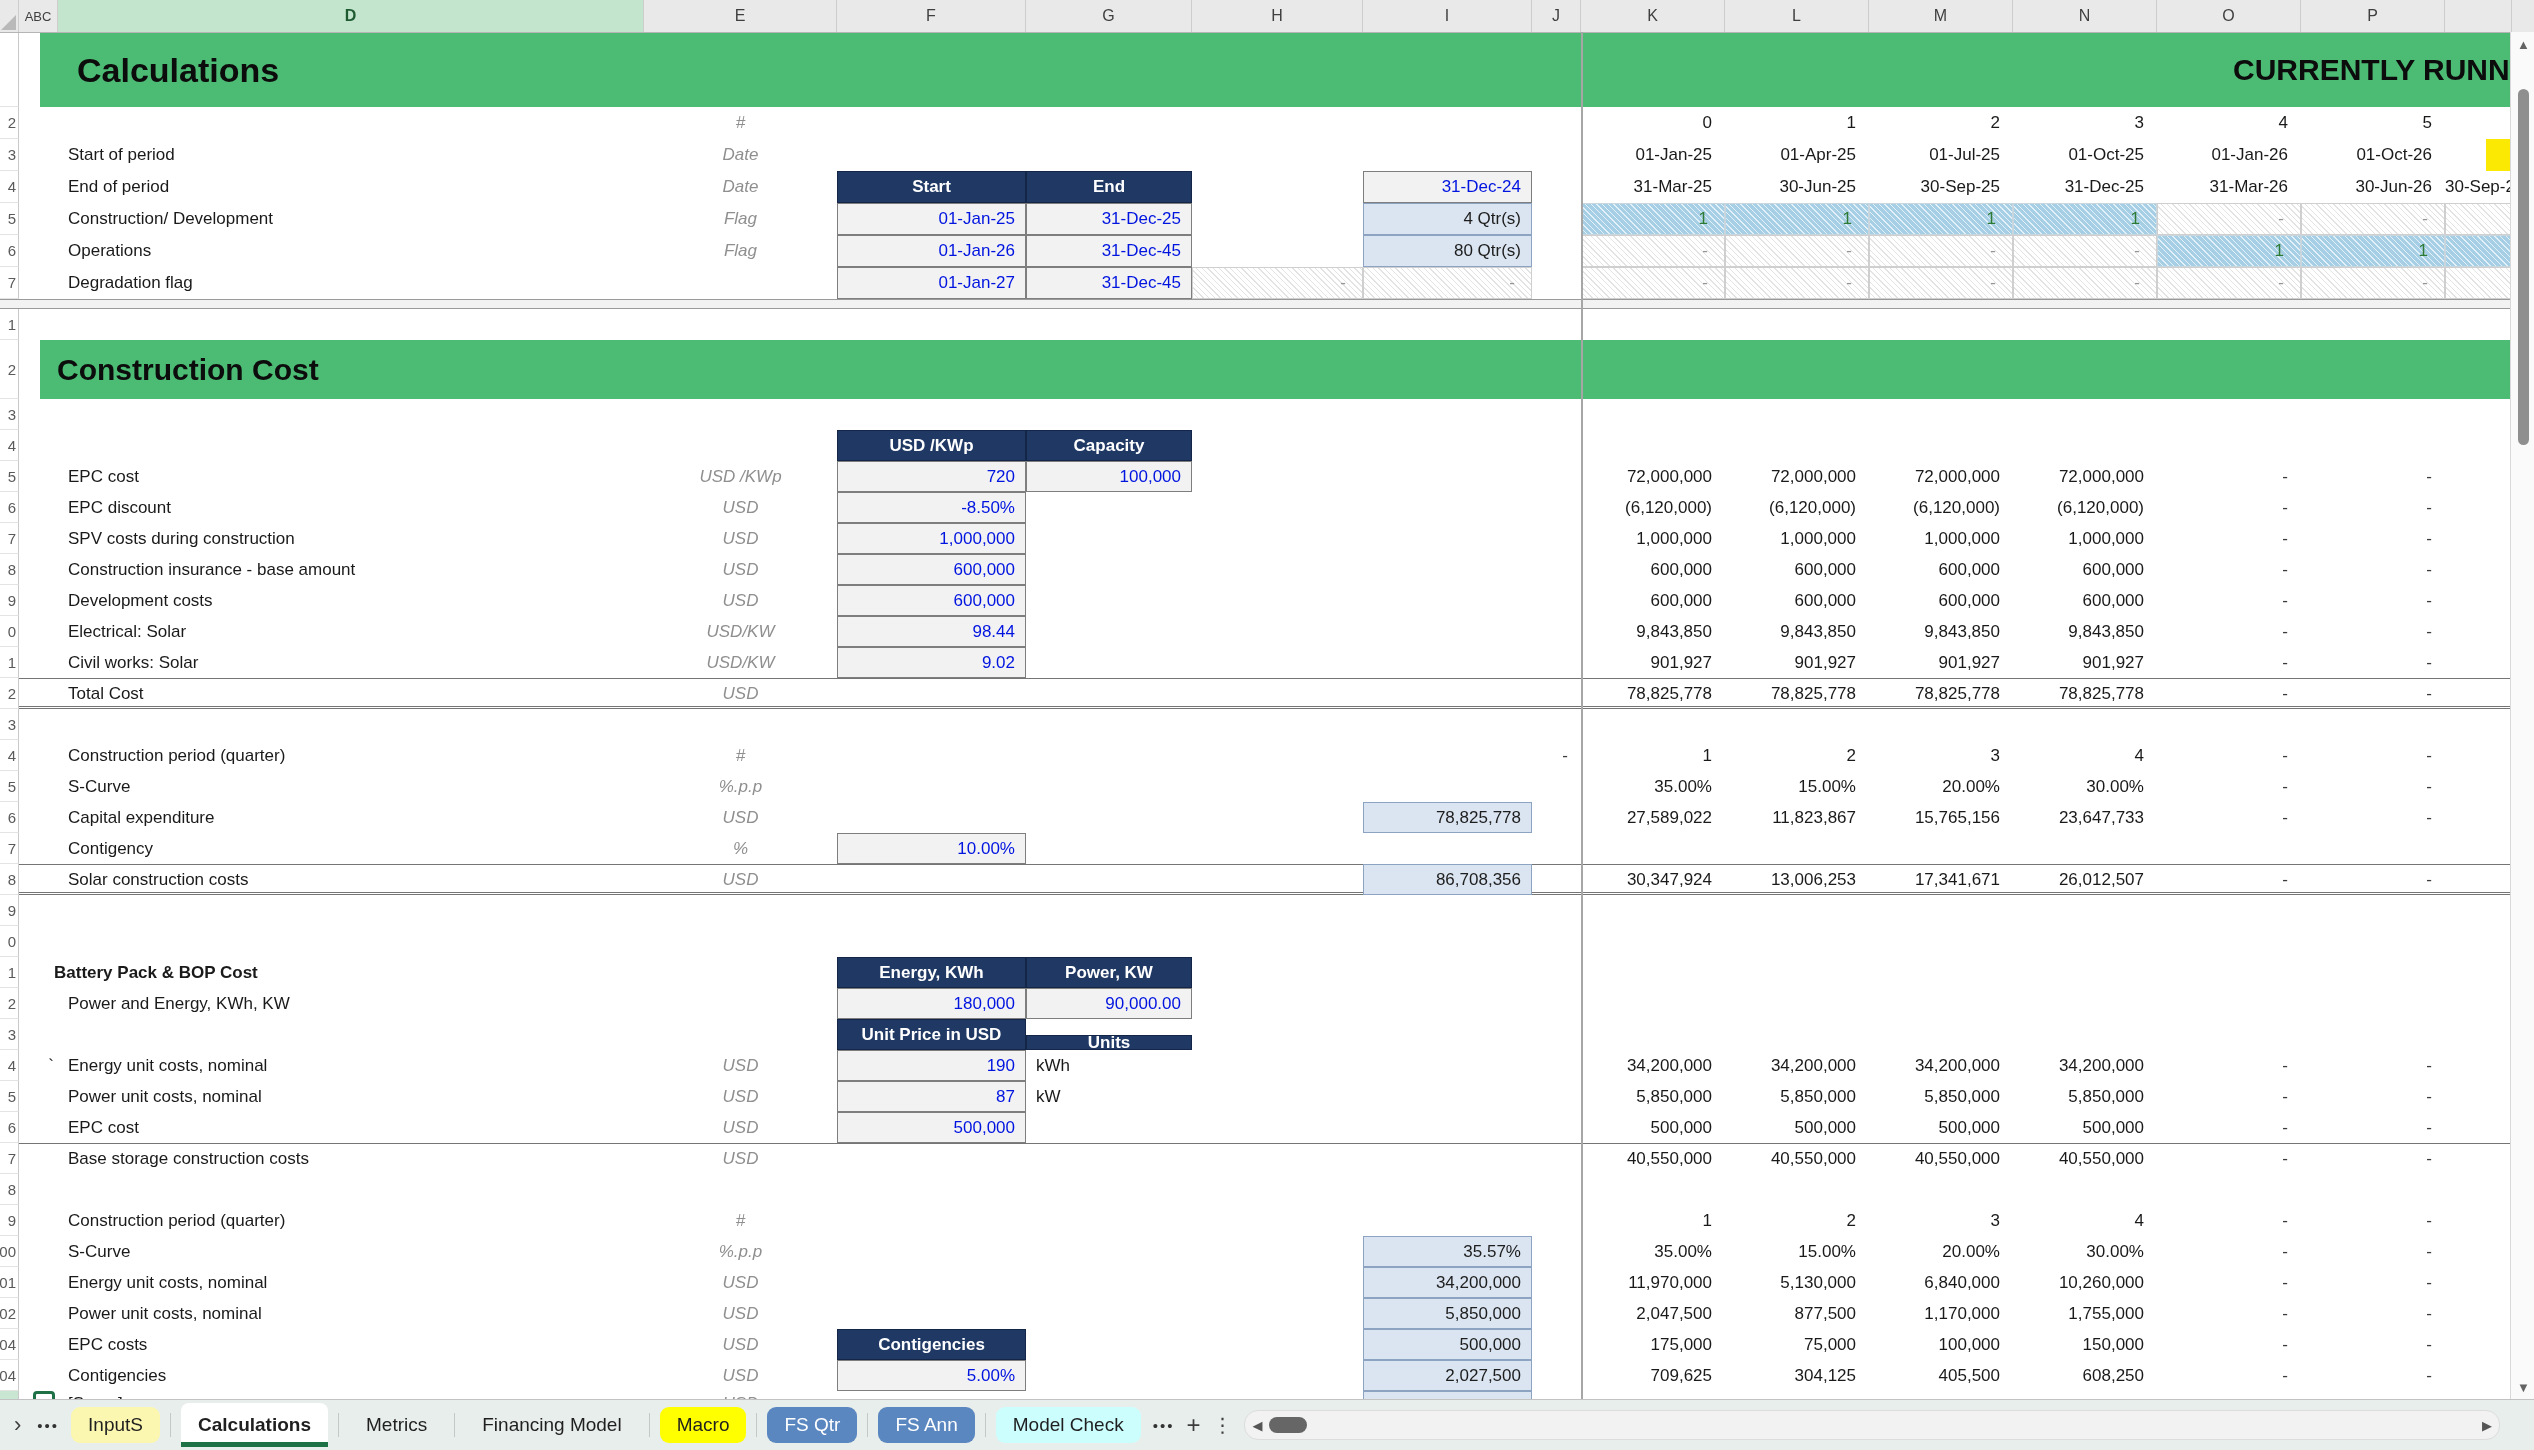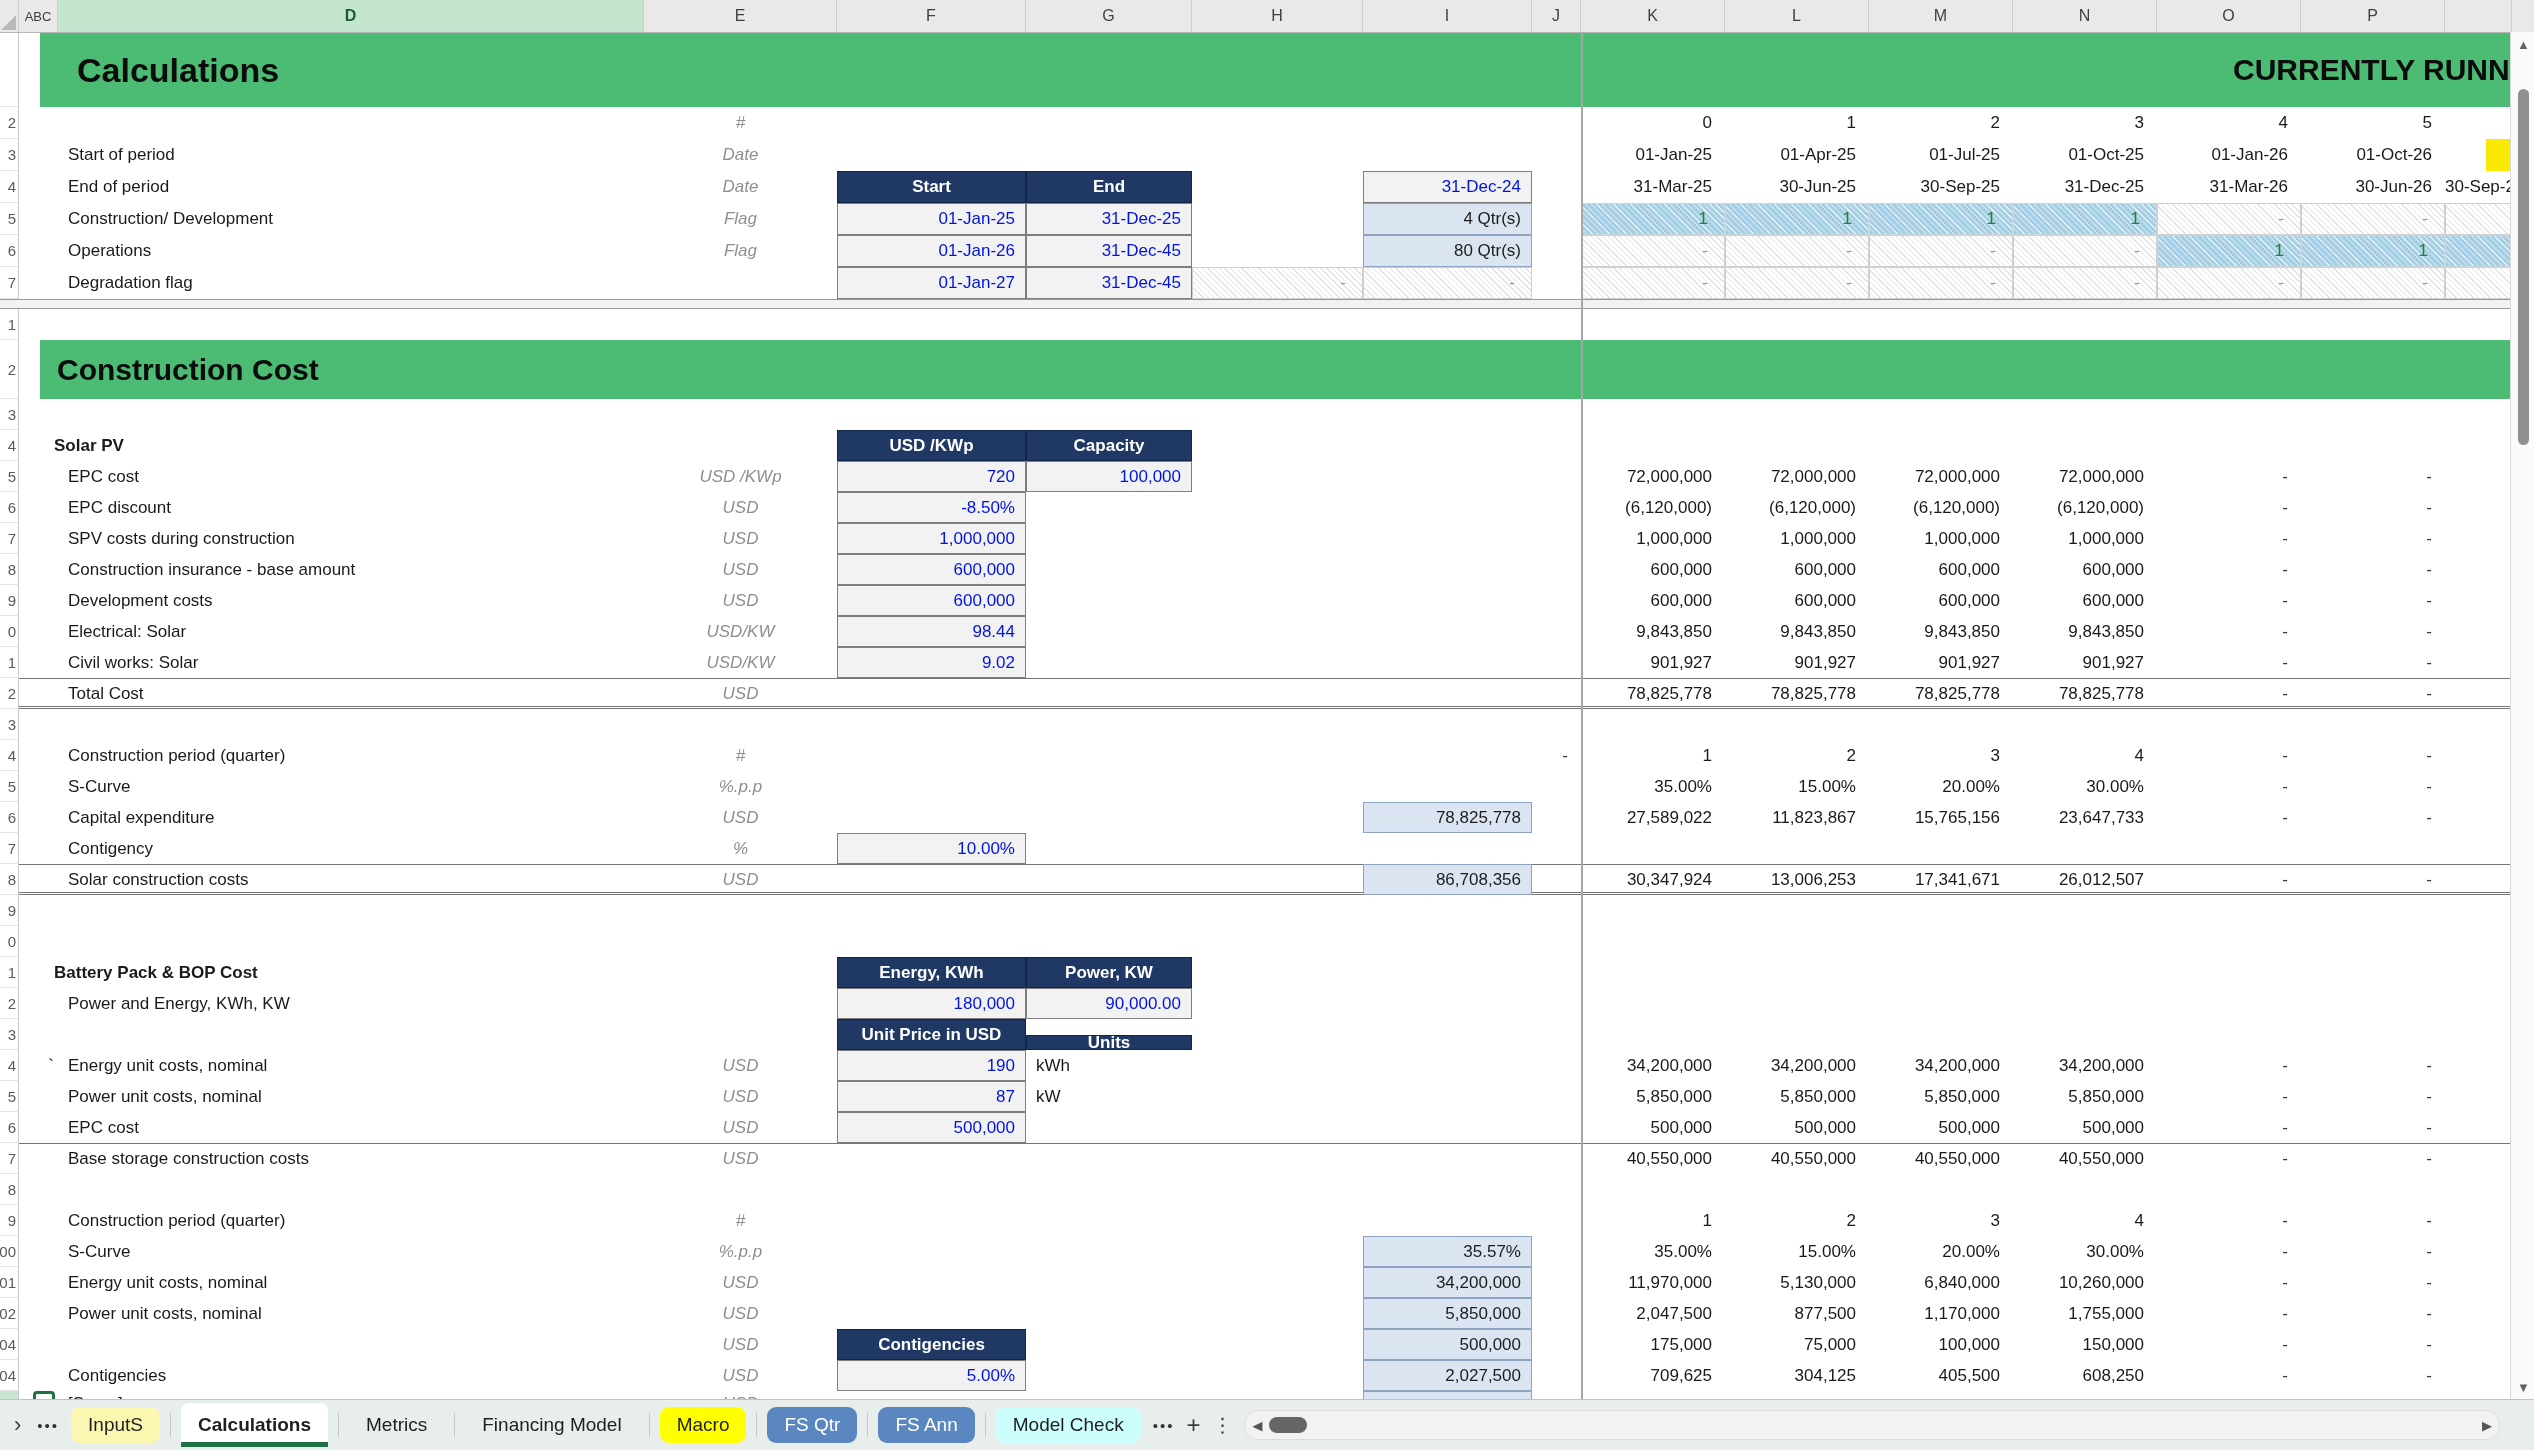--- a/index.html
+++ b/index.html
@@ -209,21 +209,20 @@
         <div class="rownum" style="grid-column: 1;">2</div>
         <div class="bannerbar">
           <span class="bannertitle sub">Construction Cost</span>
         </div>
       </div>
       <div class="srow" style="height: 31px;">
         <div class="rownum" style="grid-column: 1;">3</div>
       </div>
       <div class="srow" style="height: 31px;">
         <div class="rownum" style="grid-column: 1;">4</div>
-        <div class="c lblb" style="grid-column: 2 / 4;">Solar PV</div>
         <div class="c navy" style="grid-column: 5;">USD /KWp</div>
         <div class="c navy" style="grid-column: 6;">Capacity</div>
       </div>
       <div class="srow" style="height: 31px;">
         <div class="rownum" style="grid-column: 1;">5</div>
         <div class="c lbl" style="grid-column: 2 / 4;">EPC cost</div>
         <div class="c unit" style="grid-column: 4;">USD /KWp</div>
         <div class="c input" style="grid-column: 5;">720</div>
         <div class="c input" style="grid-column: 6;">100,000</div>
         <div class="c num" style="grid-column: 10;">72,000,000</div>
@@ -493,20 +492,21 @@
         <div class="c bluebox" style="grid-column: 8;">5,850,000</div>
         <div class="c num" style="grid-column: 10;">2,047,500</div>
         <div class="c num" style="grid-column: 11;">877,500</div>
         <div class="c num" style="grid-column: 12;">1,170,000</div>
         <div class="c num" style="grid-column: 13;">1,755,000</div>
         <div class="c dash" style="grid-column: 14;">-</div>
         <div class="c dash" style="grid-column: 15;">-</div>
       </div>
       <div class="srow" style="height: 31px;">
         <div class="rownum" style="grid-column: 1;">04</div>
+        <div class="c lbl" style="grid-column: 2 / 4;">EPC costs</div>
         <div class="c unit" style="grid-column: 4;">USD</div>
         <div class="c navy" style="grid-column: 5;">Contigencies</div>
         <div class="c bluebox" style="grid-column: 8;">500,000</div>
         <div class="c num" style="grid-column: 10;">175,000</div>
         <div class="c num" style="grid-column: 11;">75,000</div>
         <div class="c num" style="grid-column: 12;">100,000</div>
         <div class="c num" style="grid-column: 13;">150,000</div>
         <div class="c dash" style="grid-column: 14;">-</div>
         <div class="c dash" style="grid-column: 15;">-</div>
       </div>

